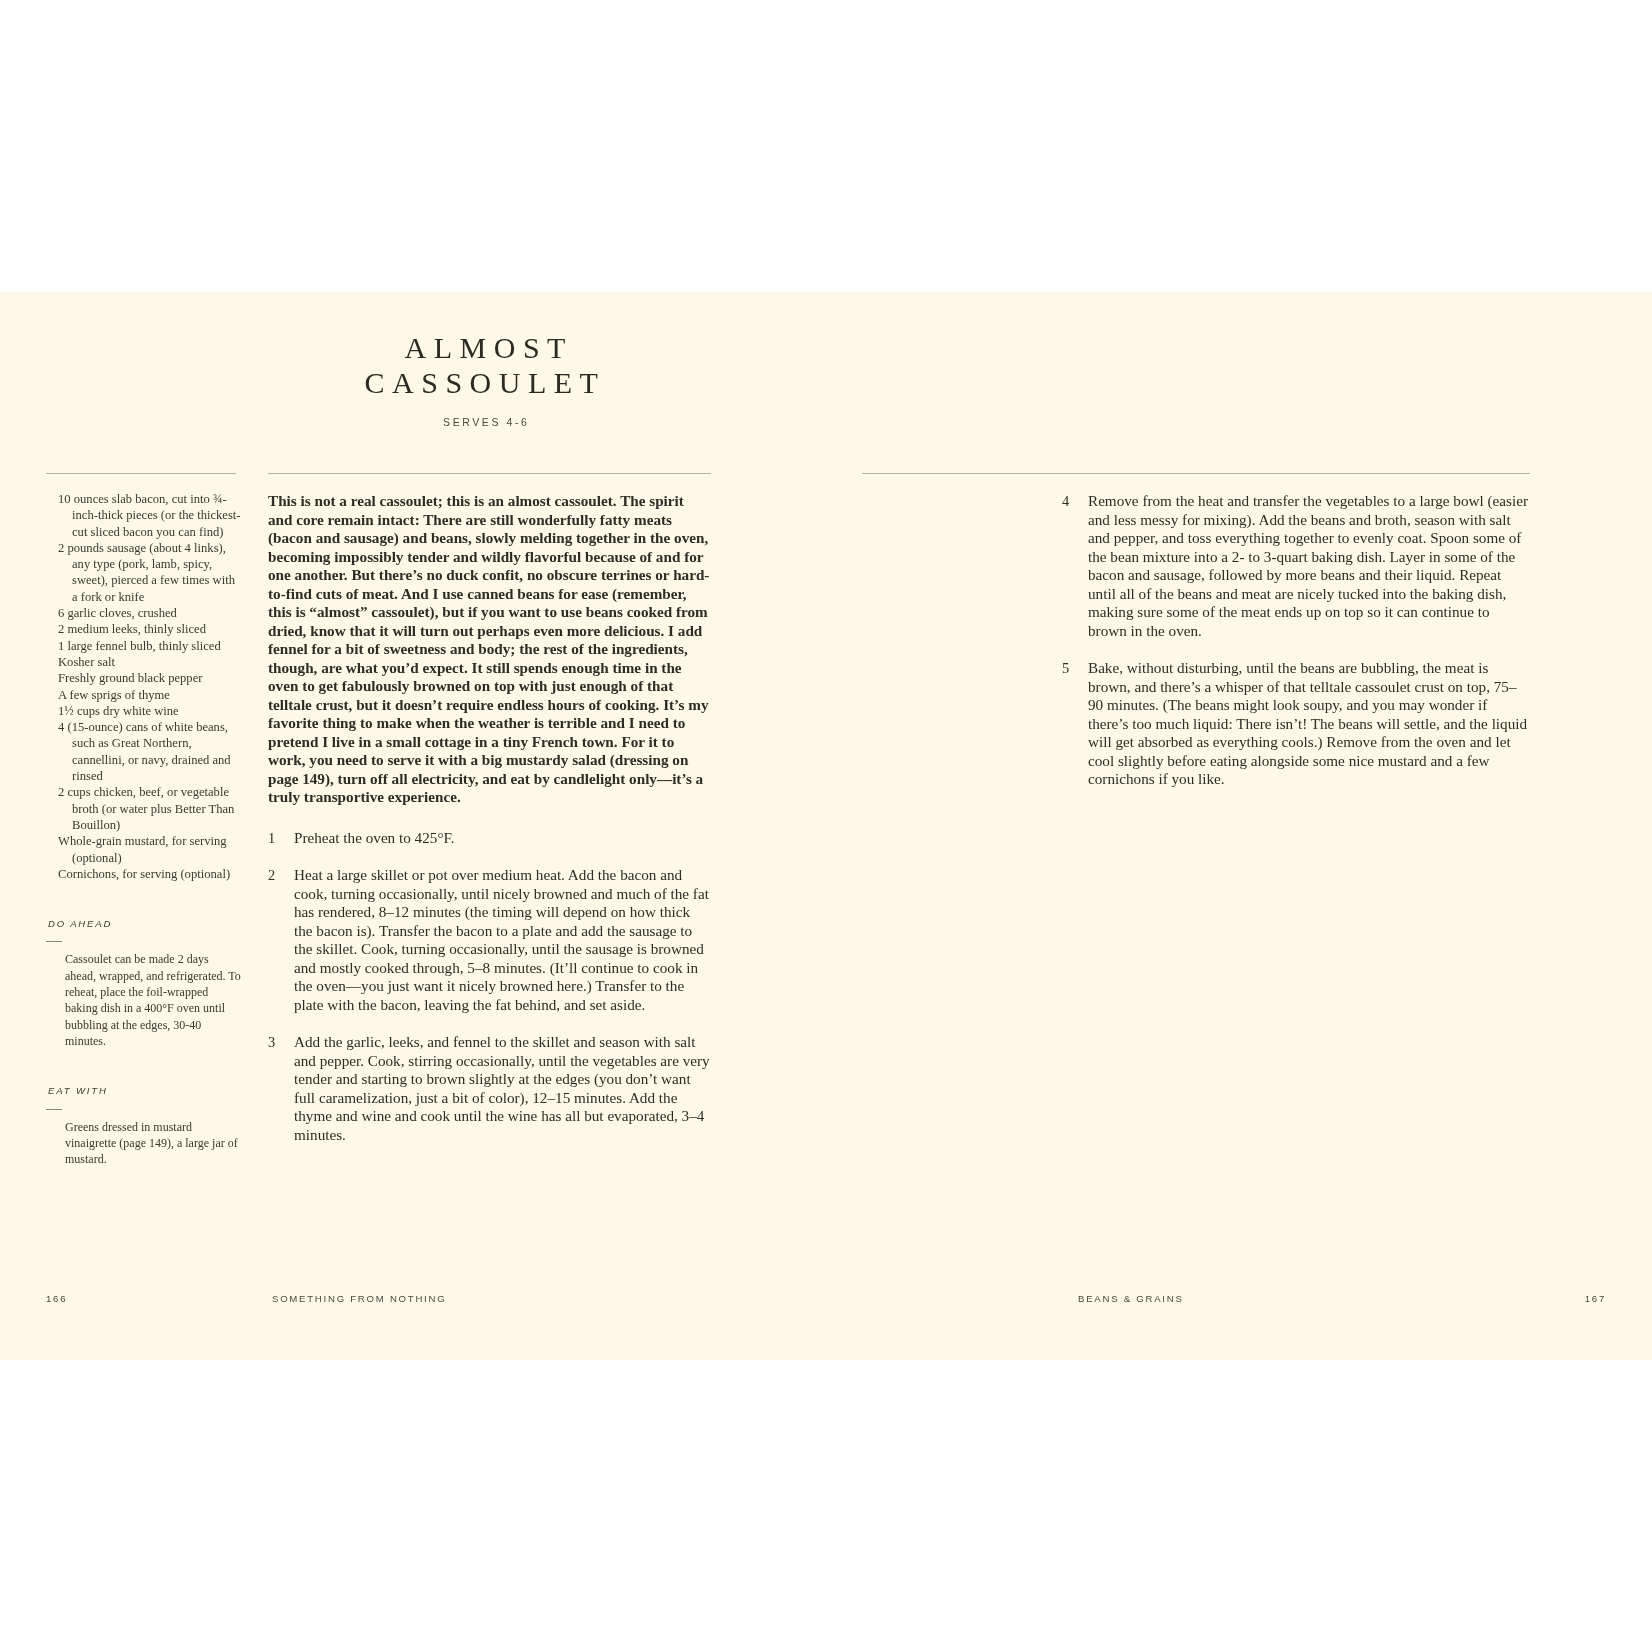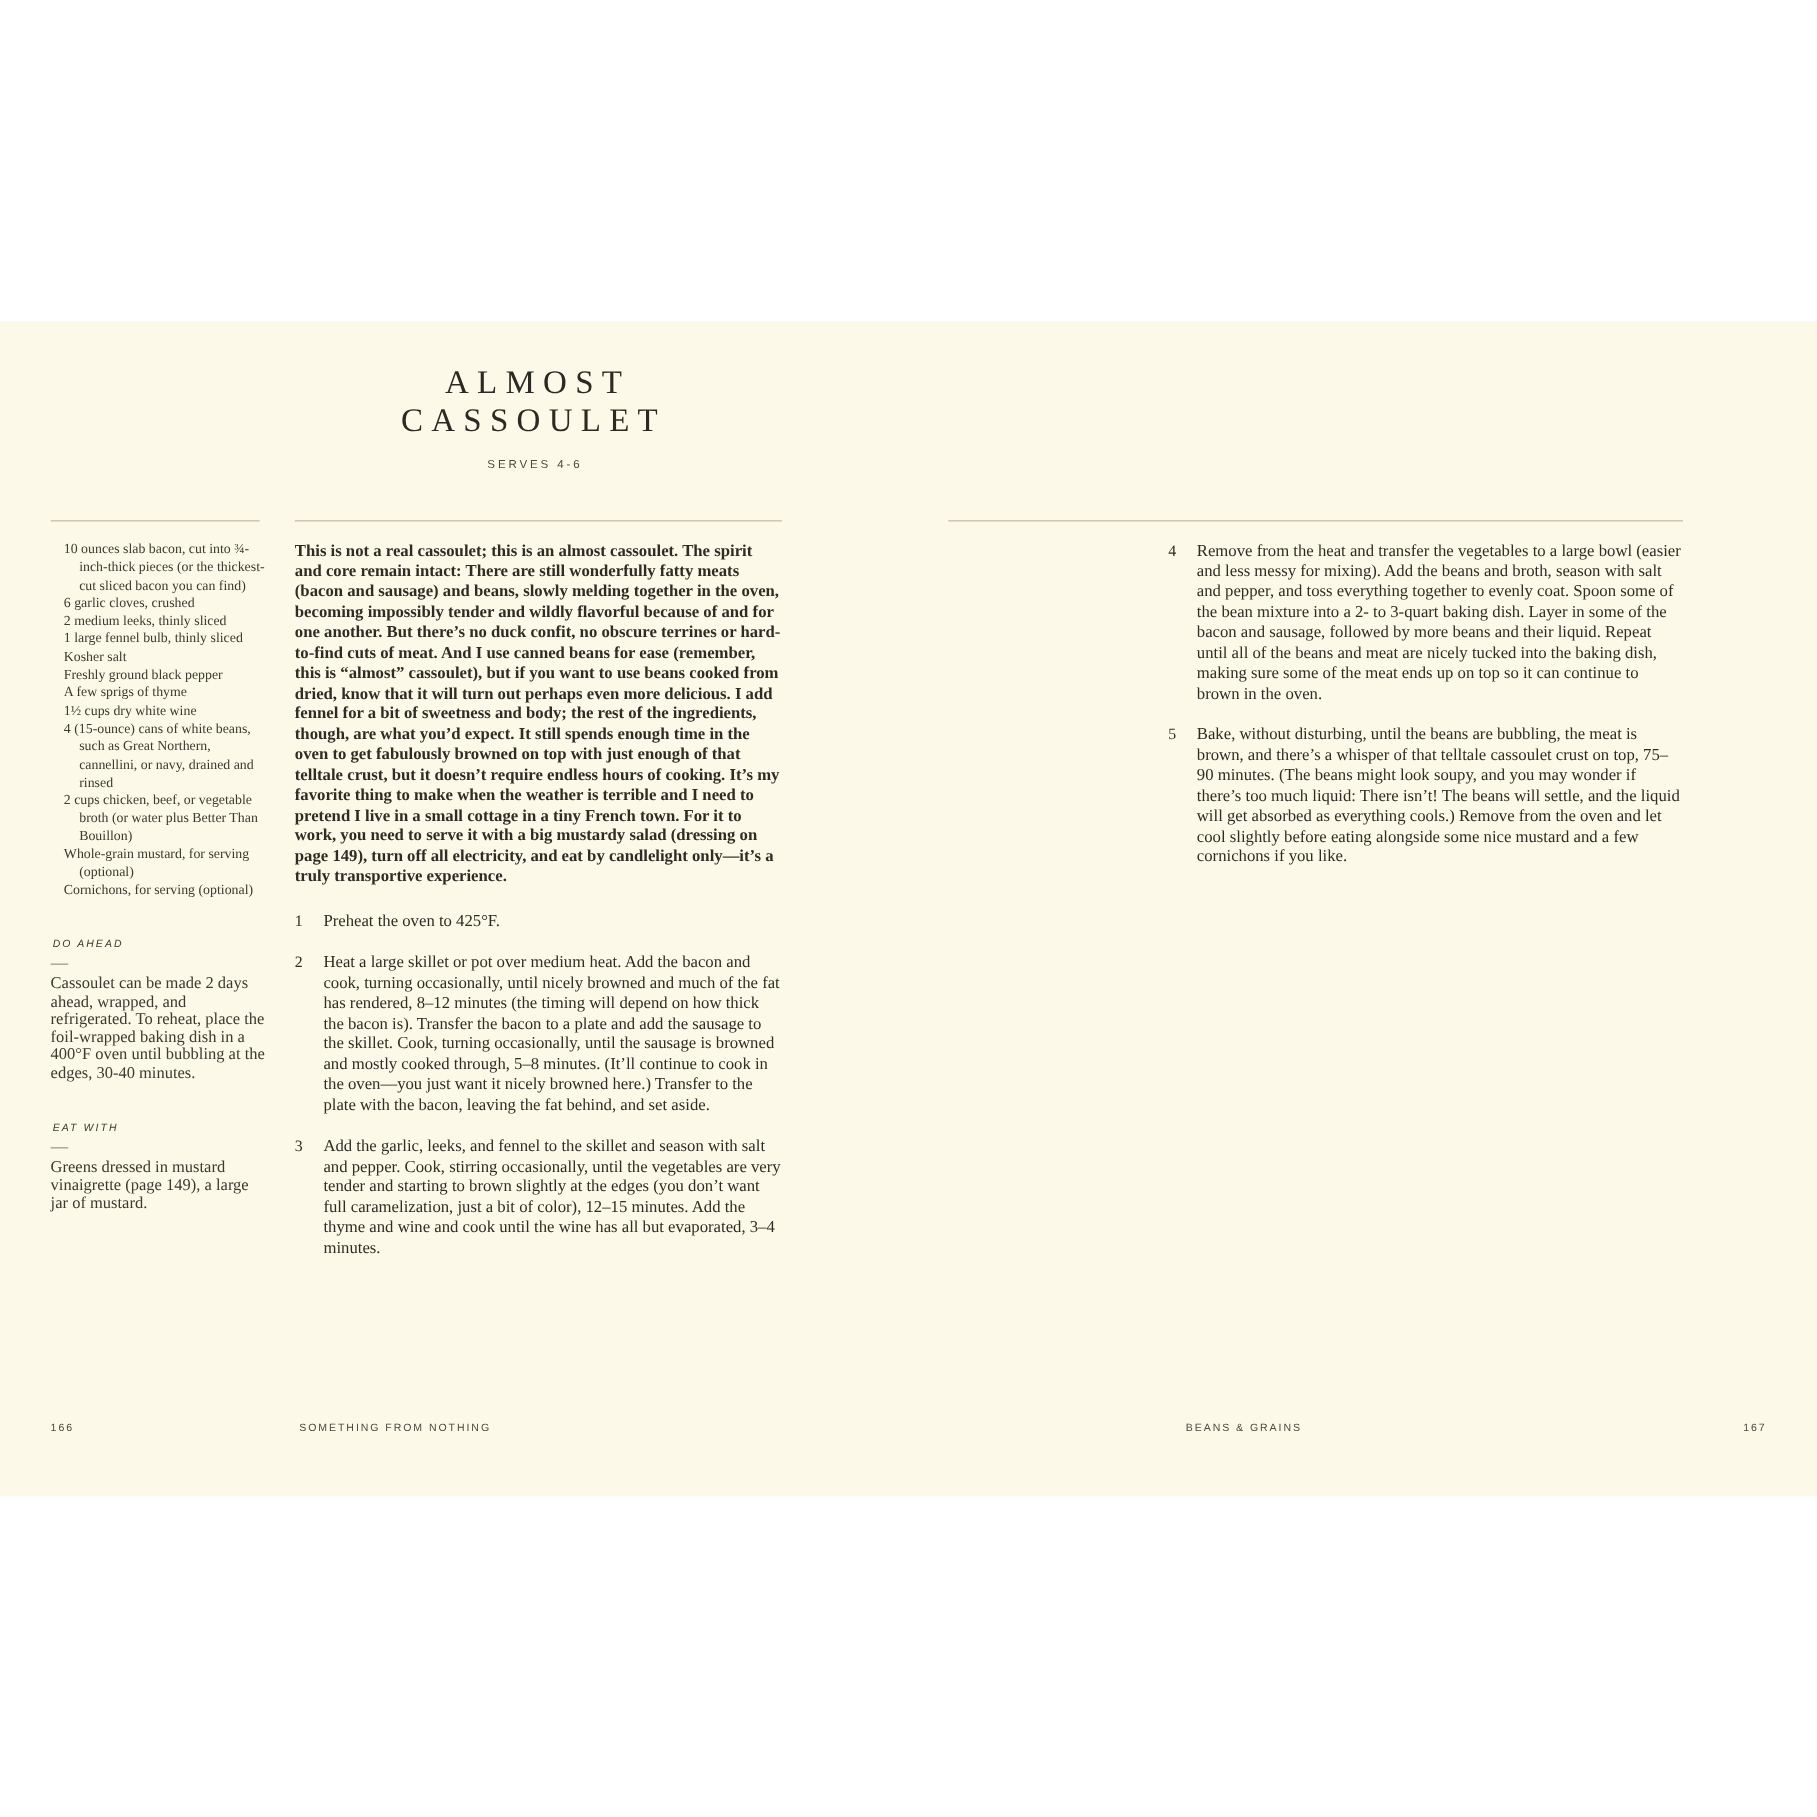--- a/index.html
+++ b/index.html
@@ -103,23 +103,24 @@
     text-indent: 1.9px;
     font-style: italic;
   }
   .side-dash {
     width: 16px;
     height: 1px;
     background: #8d8a78;
     margin: 9px 0 9px 0;
   }
   .side-body {
-    font-size: 15px;
+    font-size: 12px;
     line-height: 16.3px;
     color: #3b3930;
+    margin-left: 19px;
   }
 
   
   .bodycol {
     position: absolute;
     font-size: 15.2px;
     line-height: 18.5px;
     color: #2e2c24;
   }
   .col-left  { left: 268px; top: 200px; width: 443px; }
@@ -177,20 +178,21 @@
         </h1>
         <div class="recipe-serves">SERVES 4-6</div>
       </div>
 
       <div class="rule rule-left-a"></div>
       <div class="rule rule-left-b"></div>
 
       <div class="sidebar">
         <div>
           <div class="ingredient">10 ounces slab bacon, cut into ¾-inch-thick pieces (or the thickest-cut sliced bacon you can find)</div>
+          <div class="ingredient">2 pounds sausage (about 4 links), any type (pork, lamb, spicy, sweet), pierced a few times with a fork or knife</div>
           <div class="ingredient">6 garlic cloves, crushed</div>
           <div class="ingredient">2 medium leeks, thinly sliced</div>
           <div class="ingredient">1 large fennel bulb, thinly sliced</div>
           <div class="ingredient">Kosher salt</div>
           <div class="ingredient">Freshly ground black pepper</div>
           <div class="ingredient">A few sprigs of thyme</div>
           <div class="ingredient">1½ cups dry white wine</div>
           <div class="ingredient">4 (15-ounce) cans of white beans, such as Great Northern, cannellini, or navy, drained and rinsed</div>
           <div class="ingredient">2 cups chicken, beef, or vegetable broth (or water plus Better Than Bouillon)</div>
           <div class="ingredient">Whole-grain mustard, for serving (optional)</div>

